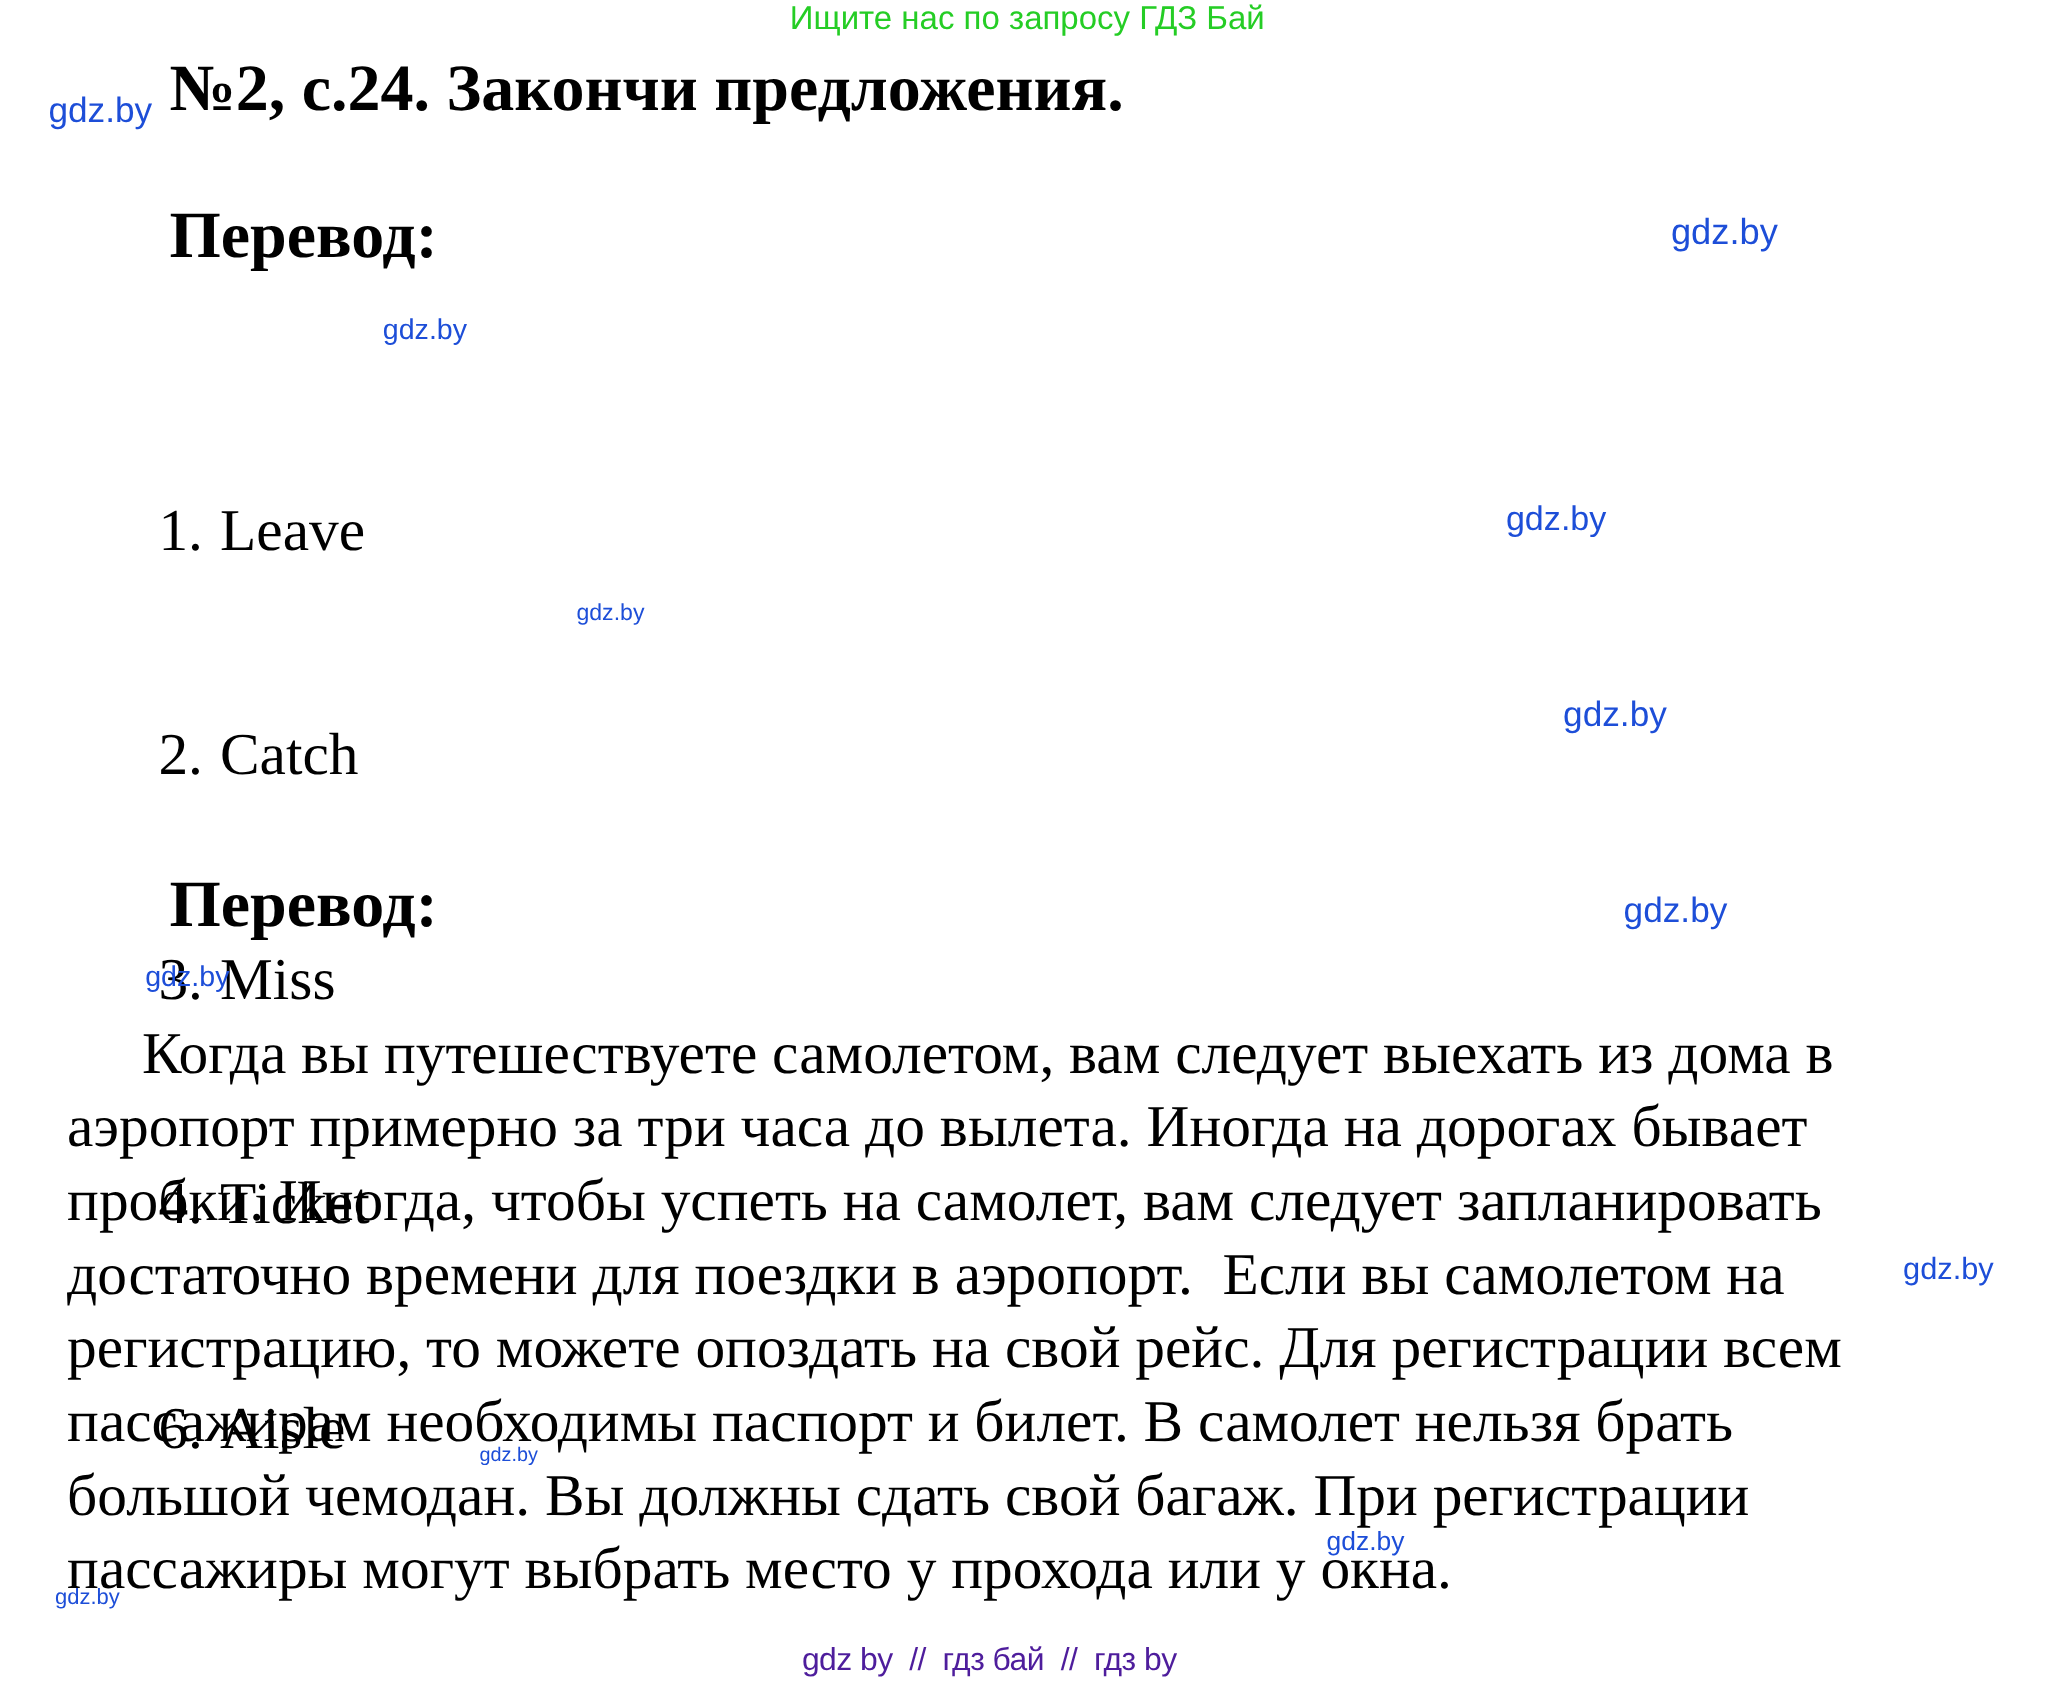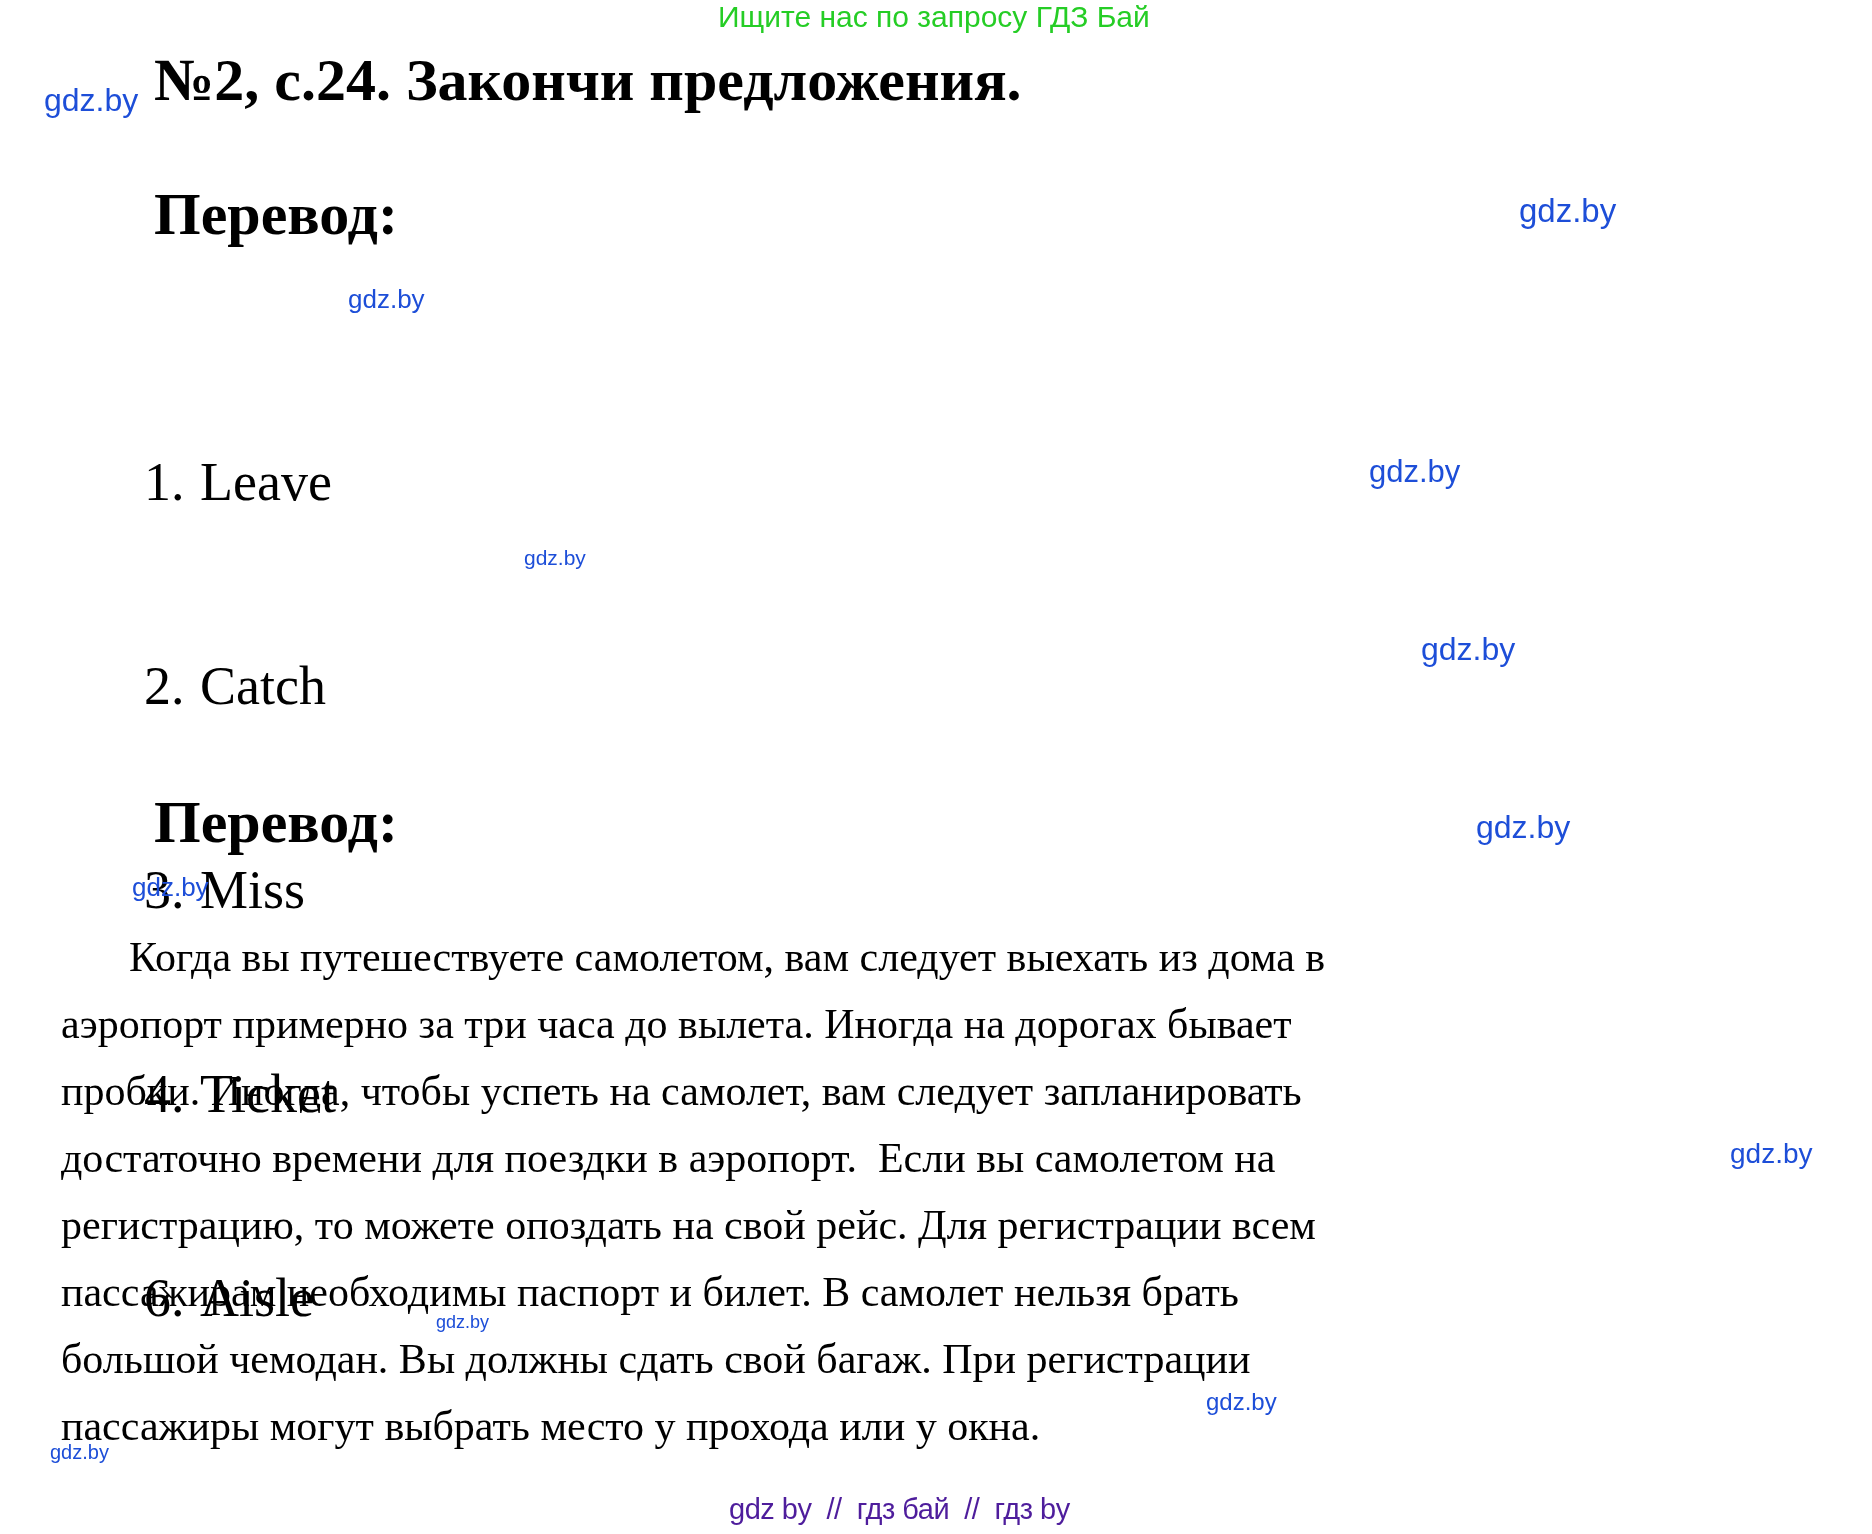--- a/index.html
+++ b/index.html
@@ -34,21 +34,21 @@
     position:absolute;
     top:312px;left:108px;
     font-size:54px;
     line-height:68px;
     white-space:pre;
   }
   .ans-row .num{display:inline-block;width:56px;}
   .paragraph{
     position:absolute;
     top:924px;left:25px;
-    font-size:42px;
+    font-size:54px;
     line-height:67px;
   }
   .pline{white-space:pre;}
   .pline.indent{padding-left:68px;}
   .wm{
     position:absolute;
     font-family:"Liberation Sans", sans-serif;
     color:#1d4ed8;
     line-height:1;
     white-space:pre;

